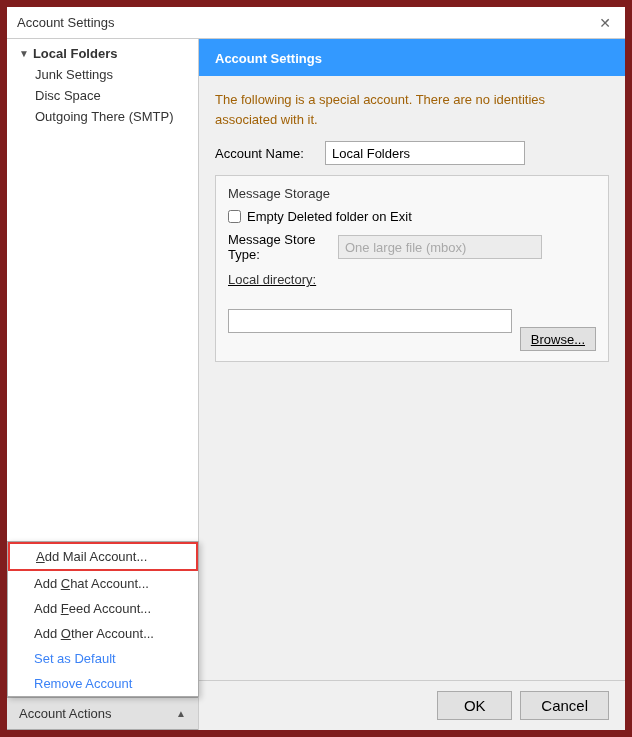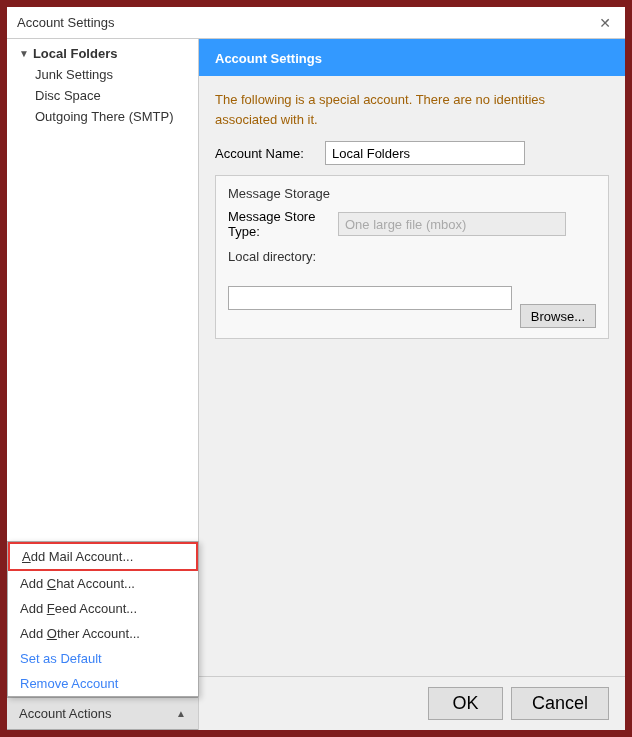--- a/index.html
+++ b/index.html
@@ -120,21 +120,21 @@
       bottom: 100%;
       left: 0;
       width: 192px;
       background: #fff;
       border: 1px solid #aaa;
       z-index: 100;
       box-shadow: 2px 2px 6px rgba(0,0,0,0.2);
     }
 
     .dropdown-item {
-      padding: 5px 12px;
+      padding: 5px 26px;
       cursor: pointer;
       color: #333;
     }
 
     .dropdown-item.highlighted {
       background: #fff;
       border: 2px solid #e53935;
     }
 
     .dropdown-item.disabled {
@@ -212,30 +212,30 @@
     }
 
     .checkbox-row input[type="checkbox"] {
       width: 13px;
       height: 13px;
     }
 
     .select-control {
       border: 1px solid #aaa;
       padding: 3px 6px;
-      width: 228px;
+      width: 204px;
       background: #e8e8e8;
       height: 24px;
       color: #888;
       -webkit-appearance: none;
       appearance: none;
       cursor: not-allowed;
     }
 
-    .local-dir-section { margin-top: 8px; }
+    .local-dir-section { margin-top: 8px; text-decoration: underline; }
 
     .local-dir-label { margin-bottom: 4px; color: #333; }
 
     .local-dir-row {
       display: flex;
       align-items: center;
       gap: 8px;
     }
 
     .local-dir-input {
@@ -264,21 +264,21 @@
       gap: 8px;
       background: #f0f0f0;
       border-top: 1px solid #ccc;
     }
 
     .footer-btn {
       padding: 5px 20px;
       border: 1px solid #aaa;
       background: #e1e1e1;
       cursor: pointer;
-      font-size: 18px;
+      font-size: 15px;
       min-width: 75px;
       text-align: center;
     }
 
     .underline-char { text-decoration: underline; }
   </style>
 </head>
 <body>
 
 <div class="dialog">
@@ -339,20 +339,24 @@
         <p class="description-text">The following is a special account. There are no identities associated with it.</p>
 
         <div class="form-row">
           <label class="form-label">Account Name:</label>
           <input class="form-input" type="text" value="Local Folders" style="">
         </div>
 
         <div class="section-box">
           <div class="section-title">Message Storage</div>
 
+          <div class="checkbox-row">
+            <input type="checkbox" style="">
+            <label>Empty Deleted folder on Exit</label>
+          </div>
 
           <div class="form-row">
             <label class="form-label">Message Store Type:</label>
             <select class="select-control" disabled="">
               <option>One large file (mbox)</option>
             </select>
           </div>
 
           <div class="local-dir-section">
             <div class="local-dir-label">Local directory:</div>

